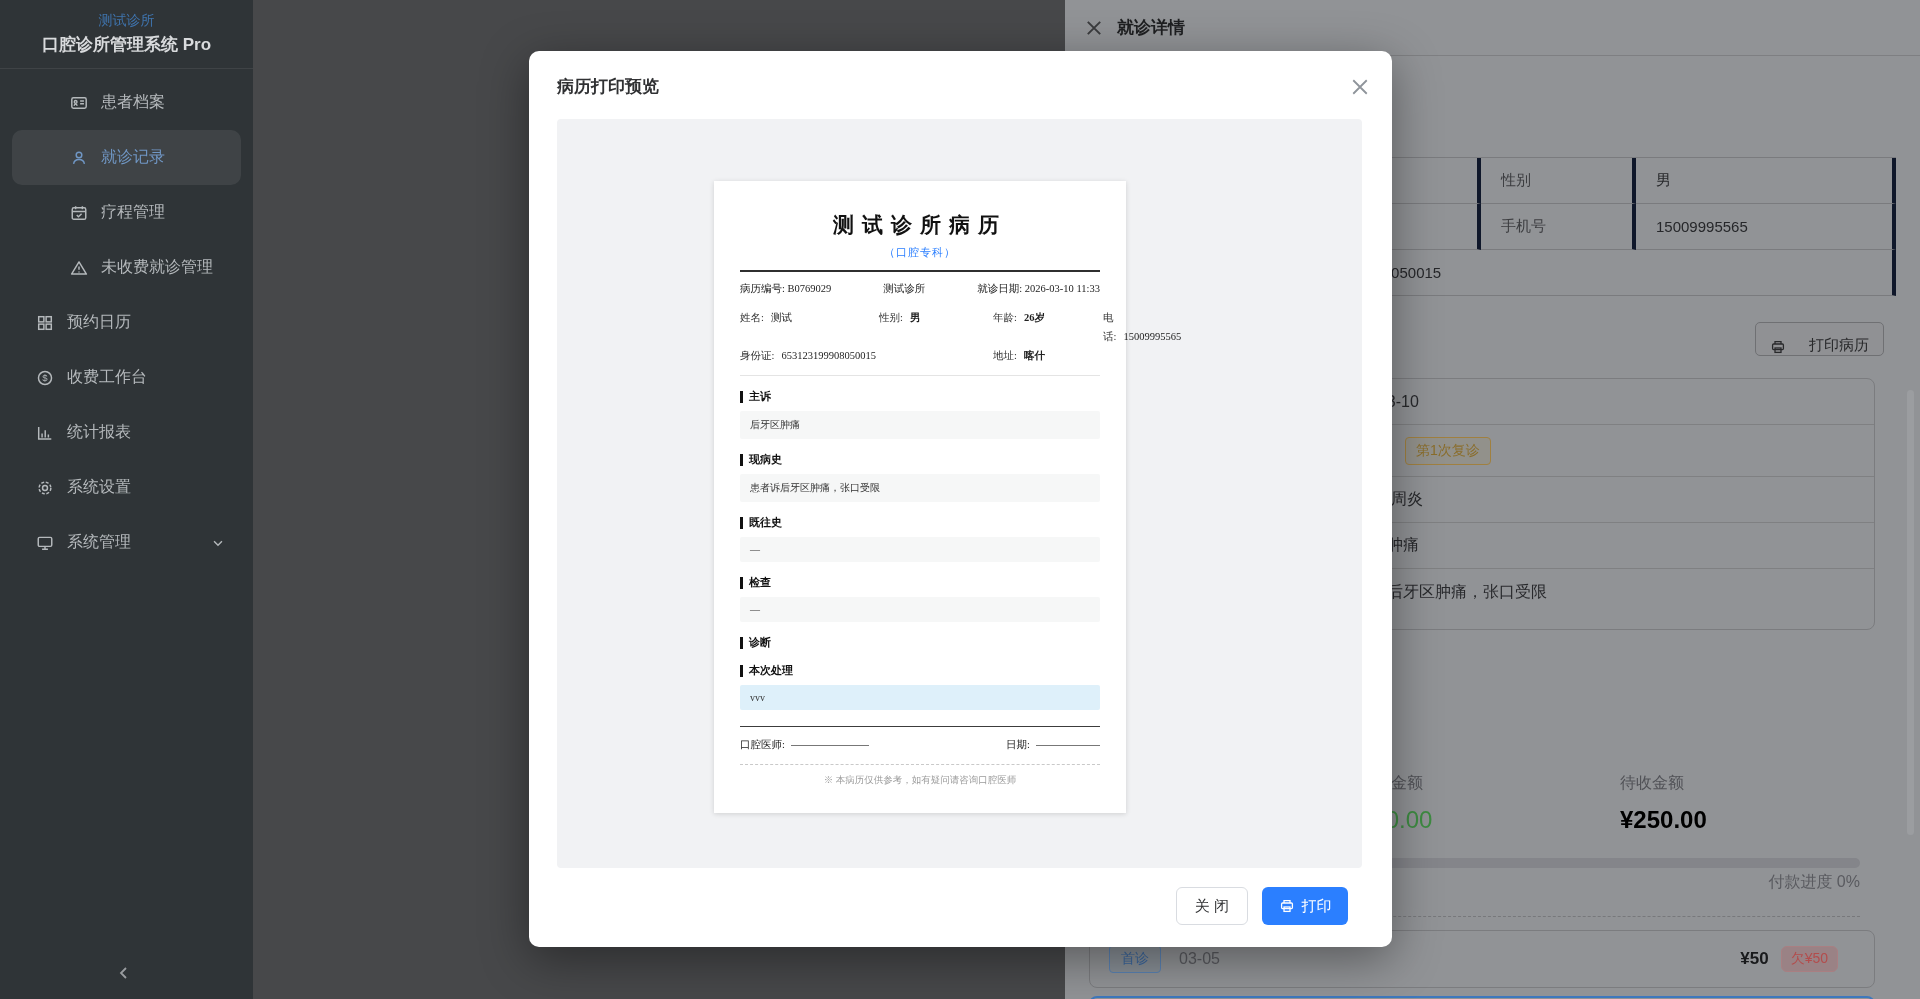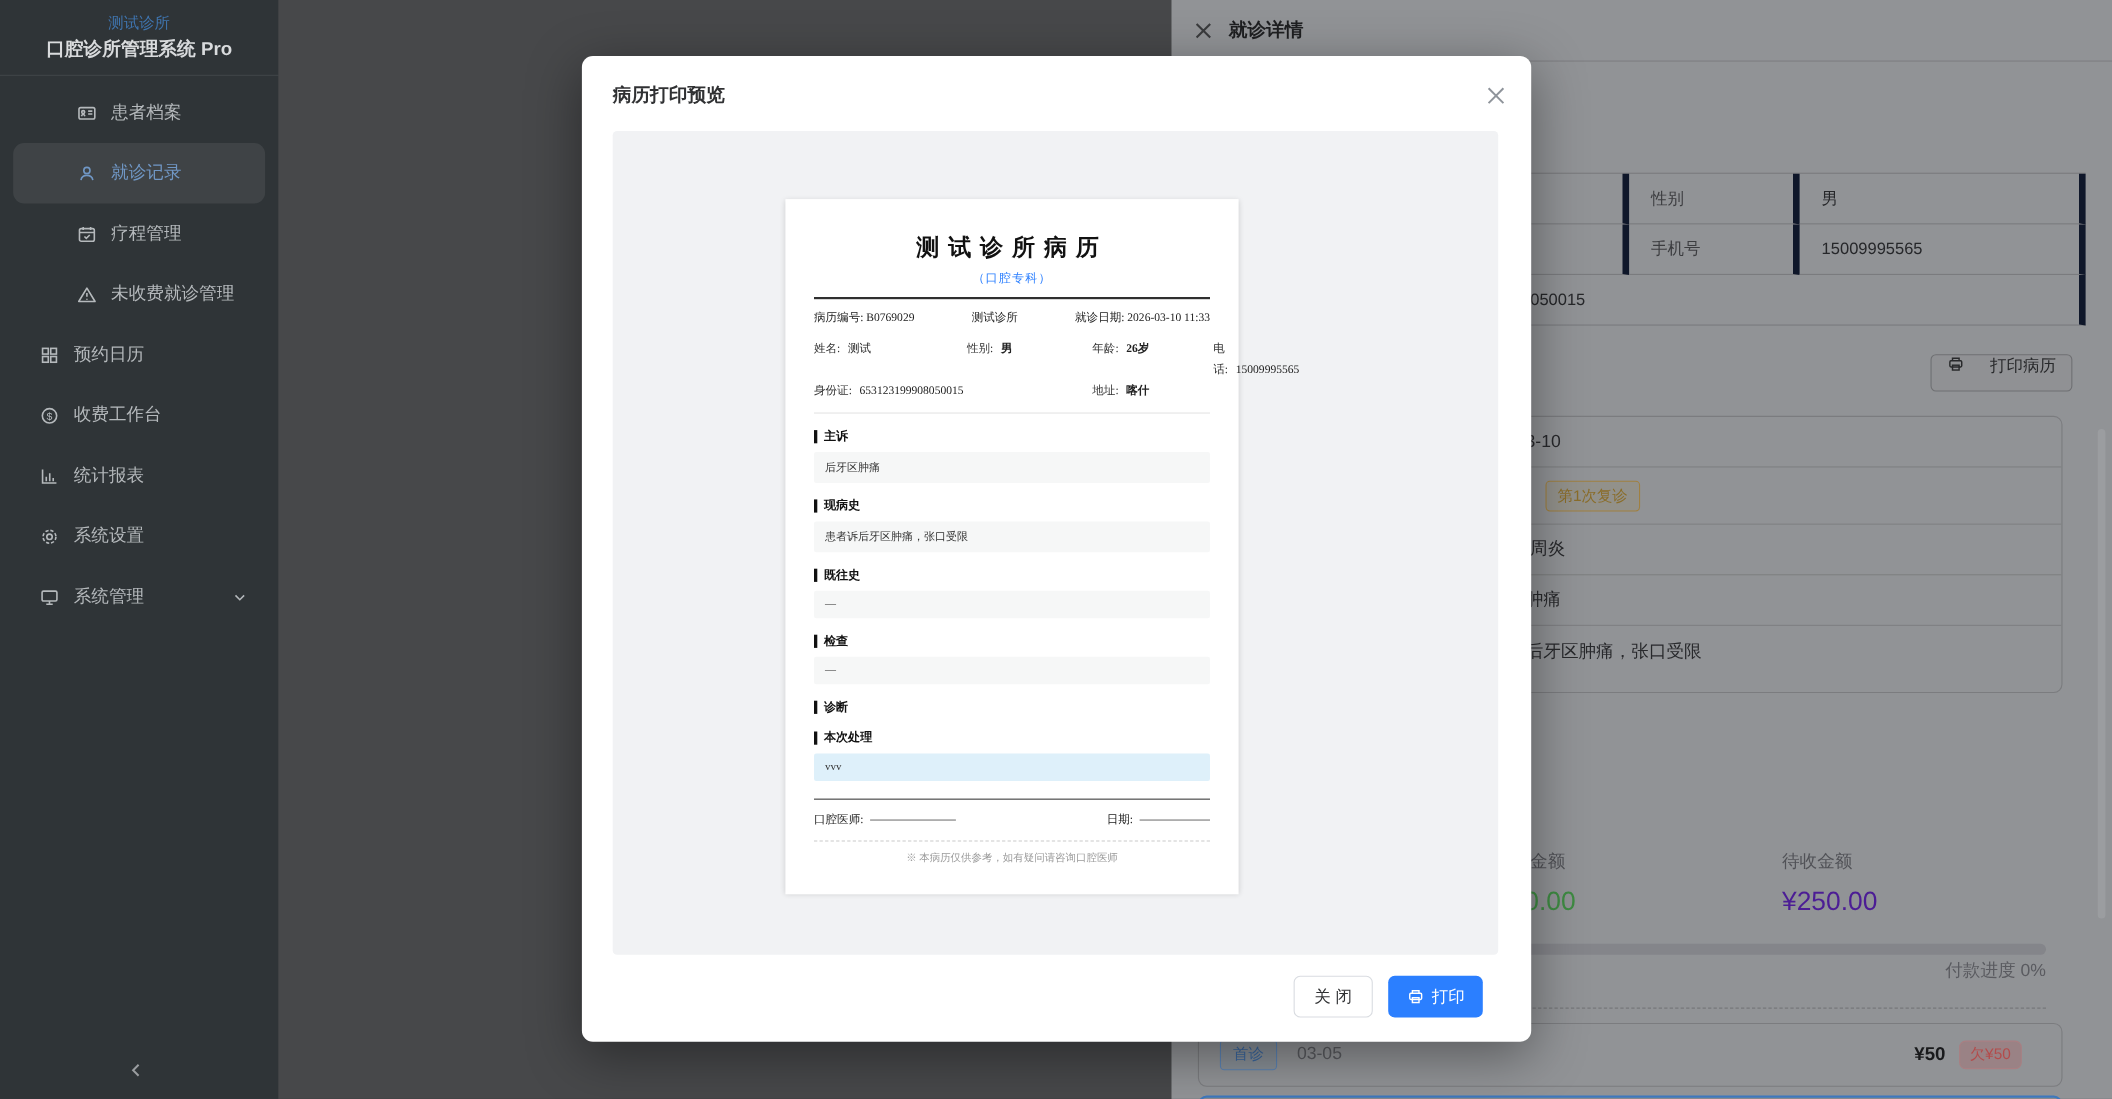--- a/index.html
+++ b/index.html
@@ -49,42 +49,42 @@
 
   
   .drawer{position:absolute;left:1065px;top:0;width:855px;height:999px;background:#919396;z-index:20;}
   .drawer-header{position:relative;height:56px;border-bottom:1px solid #7e7f82;display:flex;align-items:center;}
   .drawer-close{margin-left:18px;width:22px;height:22px;color:#3a3b3d;cursor:pointer;}
   .drawer-title{margin-left:12px;font-size:17px;font-weight:bold;color:#1e1f21;}
   .ptable{position:absolute;left:24px;top:157px;width:807px;border-top:1px solid #7a7b7e;border-left:1px solid #7a7b7e;}
   .prow{display:grid;grid-template-columns:181px 210px 155px 1fr;}
   .prow.span .pv{grid-column:2 / span 3;}
   .pcell{height:46px;display:flex;align-items:center;padding-left:20px;font-size:15px;
-    border-right:6px solid #0f172a;border-bottom:1px solid #7a7b7e;}
+    border-right:4px solid #0f172a;border-bottom:1px solid #7a7b7e;}
   .pl{color:#3c3d40;}
   .pv{color:#26272a;}
-  .print-record-btn{position:absolute;right:36px;top:322px;height:34px;padding:0 14px;display:flex;align-items:flex-start;gap:23px;
+  .print-record-btn{position:absolute;right:36px;top:322px;height:34px;padding:0 14px;display:flex;align-items:flex-end;gap:23px;
     background:#909194;border:1px solid #6f7073;border-radius:5px;font-size:15px;color:#28292b;cursor:pointer;}
   .visit-card{position:absolute;left:24px;top:378px;width:786px;height:252px;border:1px solid #7b7c7f;border-radius:8px;}
   .vrow{display:flex;align-items:center;border-bottom:1px solid #7f8082;height:46px;font-size:16px;color:#28292c;}
   .vrow:last-child{border-bottom:none;}
   .vrow:nth-child(1){padding-left:247px;}
   .vrow:nth-child(2){padding-left:315px;height:52px;}
   .vrow:nth-child(3){padding-left:285px;}
   .vrow:nth-child(4){padding-left:249px;}
   .vrow:nth-child(5){padding-left:249px;height:47px;}
   .badge-revisit{display:inline-block;padding:4px 10px;font-size:14px;color:#8a6d2a;border:1px solid #a08040;
     background:rgba(160,128,64,.12);border-radius:4px;}
   .pay-col{position:absolute;}
   .pay-label{font-size:16px;color:#515257;}
   .pay-value{margin-top:12px;font-size:24px;}
   .pay-received{left:294px;top:773px;}
   .pay-received .pay-value{color:#3e8b42;}
   .pay-pending{left:555px;top:773px;}
-  .pay-pending .pay-value{color:#4c1d95;}
+  .pay-pending .pay-value{color:#000000;font-weight:bold;}
   .pay-progress{position:absolute;left:24px;top:858px;width:771px;height:10px;background:#84858a;border-radius:5px;}
   .pay-progress-text{position:absolute;right:60px;top:872px;font-size:16px;color:#5a5b60;}
   .pay-dashed{position:absolute;left:24px;top:916px;width:771px;border-top:1px dashed #77787b;}
   .history-item{position:absolute;left:24px;top:930px;width:786px;height:58px;border:1px solid #7b7c7f;border-radius:8px;
     display:flex;align-items:center;padding:0 36px 0 19px;}
   .badge-first{padding:4px 11px;font-size:14px;color:#3b679e;border:1px solid #5b83b4;background:rgba(59,103,158,.10);border-radius:4px;}
   .hist-date{margin-left:18px;font-size:16px;color:#595a5f;}
   .hist-right{margin-left:auto;display:flex;align-items:center;gap:12px;}
   .hist-amount{font-size:17px;font-weight:bold;color:#191a1c;}
   .badge-owed{padding:3px 9px;font-size:14px;color:#b34c4c;border:1px solid #a97f82;background:#9a8285;border-radius:6px;}

